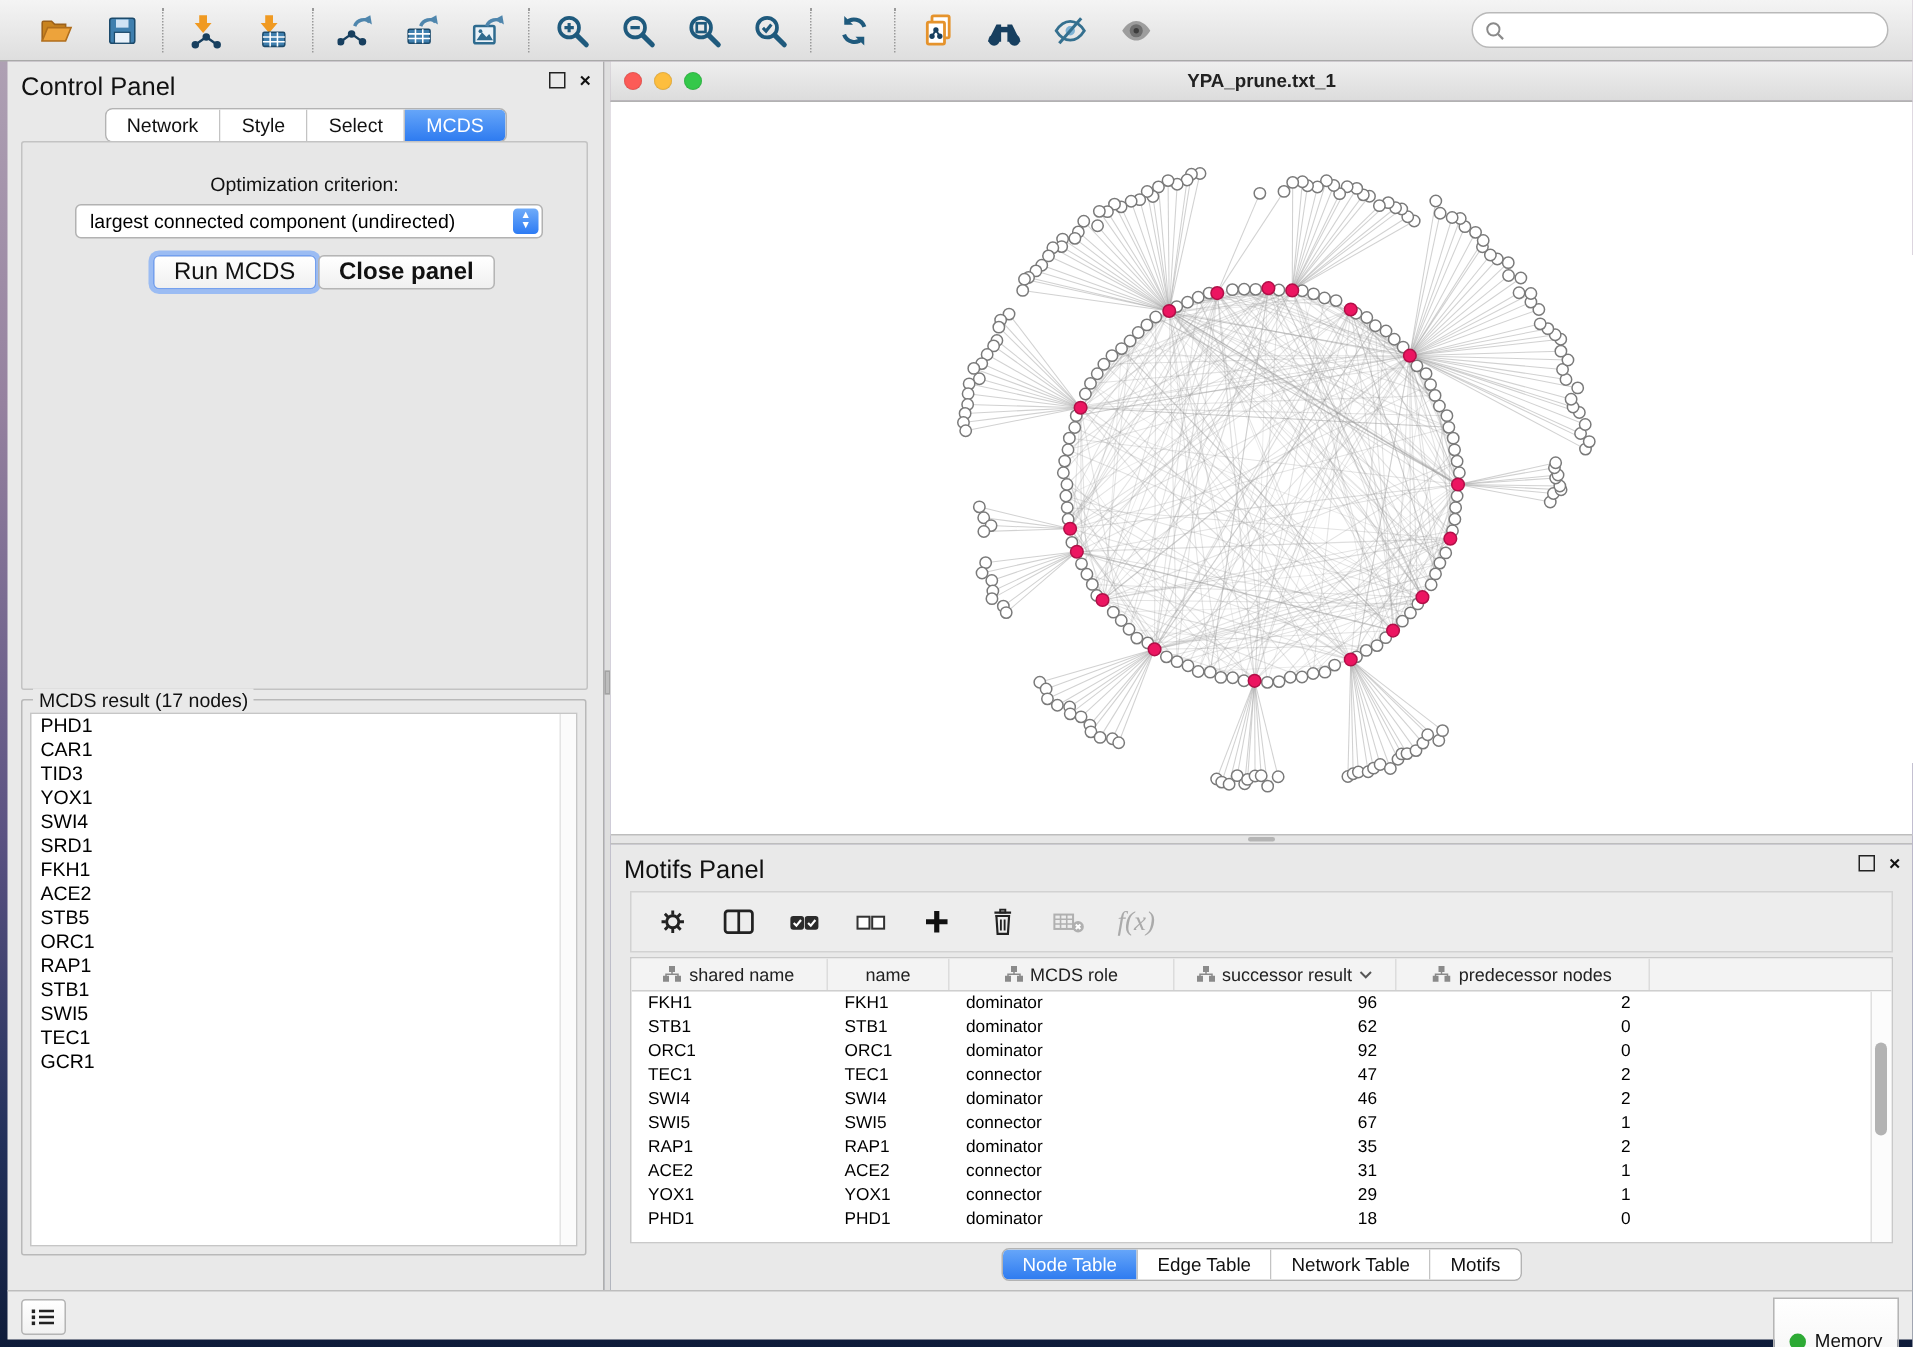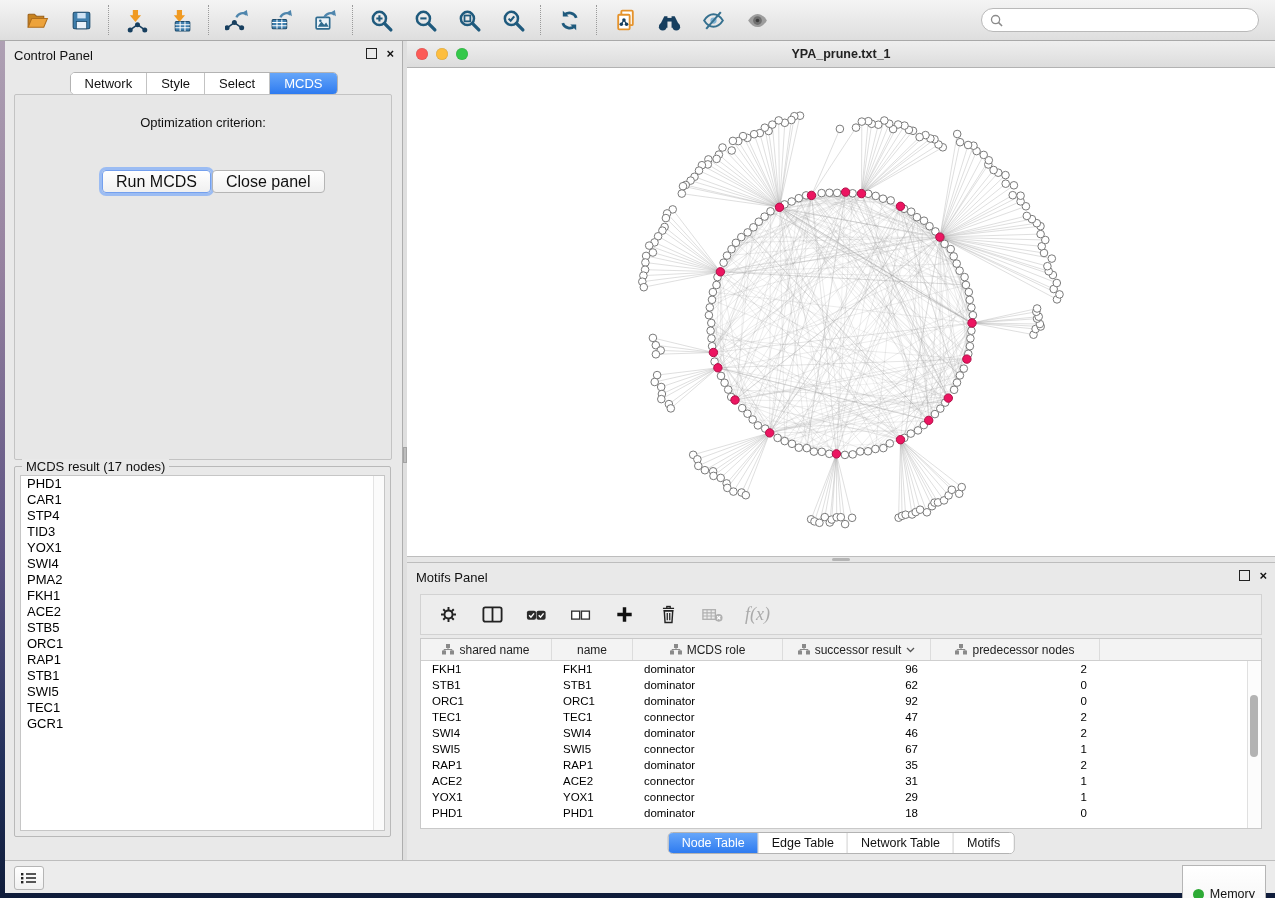--- a/index.html
+++ b/index.html
@@ -25,21 +25,21 @@
     width:278px;height:24px;background:#fff;border:1px solid #b9b9b9;border-radius:12px;
     display:flex;align-items:center;padding:0 8px;gap:5px;margin-right:6px;box-sizing:border-box;
   }
   .searchbox input{border:none;outline:none;flex:1;font-size:12px;background:transparent;}
   
   .control-panel{
     position:absolute;left:5px;top:41px;width:398px;height:819px;
     background:#e9e9e9;border-right:1px solid #aeaeae;box-sizing:border-box;
   }
   .panel-header{position:relative;height:26px;}
-  .panel-header .ptitle{position:absolute;left:9px;top:7px;font-size:13px;color:#111;}
+  .panel-header .ptitle{position:absolute;left:9px;top:7px;font-size:17px;color:#111;}
   .panel-hicons{position:absolute;right:8px;top:7px;display:flex;gap:9px;align-items:center;}
   .float-ic{width:9px;height:9px;border:1.5px solid #222;display:inline-block;cursor:pointer;}
   .close-ic{font-size:13px;font-weight:bold;color:#111;line-height:9px;cursor:pointer;}
   .seg-wrap{display:inline-flex;border:1px solid #b3b3b3;border-radius:5px;overflow:hidden;background:#fff;}
   .seg{font-size:13px;color:#111;background:#fff;padding:3px 14px;border-right:1px solid #c3c3c3;cursor:pointer;white-space:nowrap;}
   .seg:last-child{border-right:none;}
   .seg.active{background:linear-gradient(#66a6f9,#2e7bf0);color:#fff;}
   .cp-tabs{position:absolute;left:50%;top:31px;transform:translateX(-50%);}
   .cp-inner{
     position:absolute;left:9px;top:53px;width:378px;height:366px;
@@ -53,21 +53,21 @@
   }
   .opt-stepper{position:absolute;right:2px;top:2px;bottom:2px;width:17px;border-radius:3px;
     background:linear-gradient(#6fabf9,#2d7bf4);display:flex;flex-direction:column;align-items:center;justify-content:center;gap:1px;}
   .opt-stepper span{color:#fff;font-size:7px;line-height:6px;}
   .btn{
     background:linear-gradient(#ffffff,#f0f0f0);border:1px solid #b5b5b5;border-radius:4px;
     font-size:16px;color:#111;height:23px;padding:0 13px;cursor:pointer;
   }
   .btn.focus-ring{box-shadow:0 0 0 3px rgba(92,153,254,.55);border-color:#74a0ee;}
   .run-btn{position:absolute;left:87px;top:75px;}
-  .closep-btn{position:absolute;left:197px;top:75px;}
+  .closep-btn{position:absolute;left:197px;top:75px;font-weight:bold;}
   .groupbox{
     position:absolute;left:9px;top:425px;width:377px;height:371px;
     border:1px solid #b9b9b9;border-radius:2px;box-sizing:border-box;
   }
   .groupbox legend{
     position:absolute;top:-8px;left:7px;background:#e9e9e9;padding:0 4px;font-size:13px;color:#111;
   }
   .mcds-list{
     position:absolute;left:5px;top:8px;right:5px;bottom:5px;background:#fff;
     border:1px solid #c6c6c6;overflow:hidden;
@@ -301,34 +301,40 @@
     </span>
   </div>
   <div class="seg-wrap cp-tabs" id="cp-tabs">
       <span class="seg">Network</span>
       <span class="seg">Style</span>
       <span class="seg">Select</span>
       <span class="seg active">MCDS</span>
     </div>
   <div class="cp-inner">
     <div class="opt-label">Optimization criterion:</div>
+    <div class="opt-select">
+      <span>largest connected component (undirected)</span>
+      <span class="opt-stepper">
+          <span>▲</span>
+          <span>▼</span>
+        </span>
+    </div>
     <button class="btn focus-ring run-btn">Run MCDS</button>
     <button class="btn closep-btn">Close panel</button>
   </div>
   <div class="groupbox">
     <legend>MCDS result (17 nodes)</legend>
     <div class="mcds-list" id="mcds-list">
       <div class="mcds-scroll"></div>
     <div class="mcds-item">PHD1</div>
         <div class="mcds-item">CAR1</div>
-        <div class="mcds-item">STP4</div>
         <div class="mcds-item">TID3</div>
         <div class="mcds-item">YOX1</div>
         <div class="mcds-item">SWI4</div>
-        <div class="mcds-item">PMA2</div>
+        <div class="mcds-item">SRD1</div>
         <div class="mcds-item">FKH1</div>
         <div class="mcds-item">ACE2</div>
         <div class="mcds-item">STB5</div>
         <div class="mcds-item">ORC1</div>
         <div class="mcds-item">RAP1</div>
         <div class="mcds-item">STB1</div>
         <div class="mcds-item">SWI5</div>
         <div class="mcds-item">TEC1</div>
         <div class="mcds-item">GCR1</div>
       </div>

